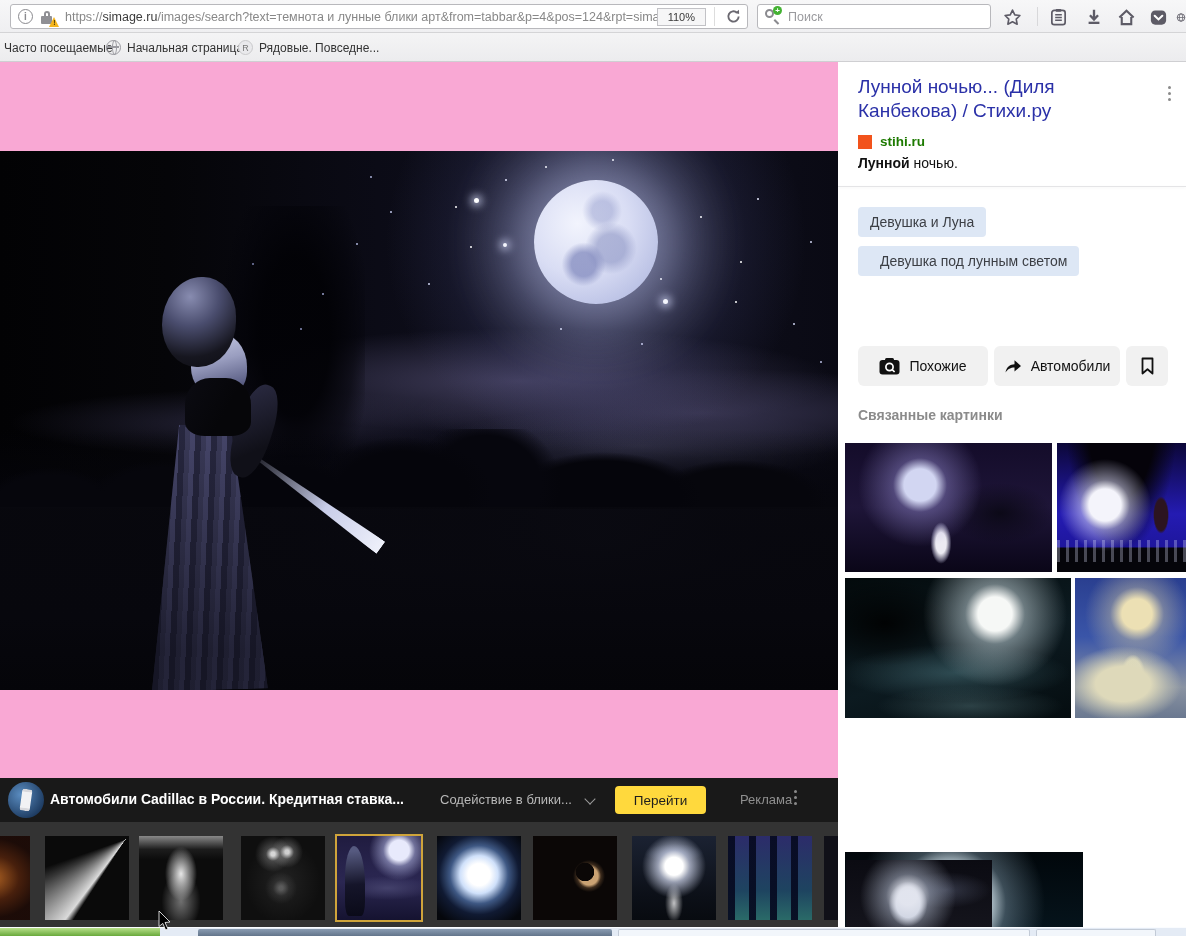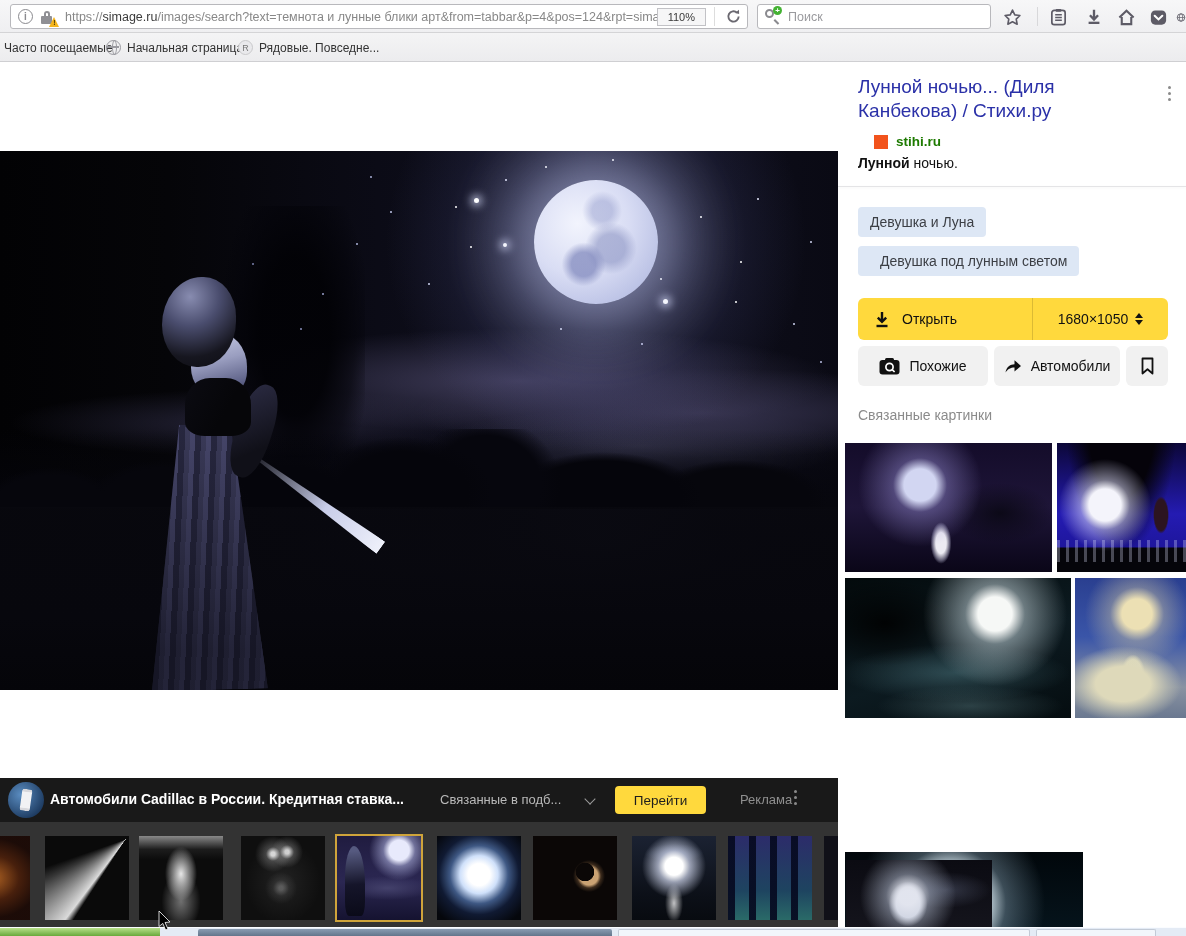--- a/index.html
+++ b/index.html
@@ -41,21 +41,21 @@
   .bookmarksbar{position:absolute;left:0;top:33px;width:1186px;height:29px;
     background:linear-gradient(#f4f4f5,#ececee);border-bottom:1px solid #cfcfd2;}
   .bm{position:absolute;top:0;height:29px;display:flex;align-items:center;font-size:12px;color:#333;}
   .bm-globe{width:15px;height:15px;border:1.5px solid #9a9aa0;border-radius:50%;margin-right:6px;position:relative;}
   .bm-globe:before{content:"";position:absolute;left:4.5px;top:-1px;width:3px;height:13px;border:1px solid #9a9aa0;border-radius:50%;}
   .bm-globe:after{content:"";position:absolute;left:-1px;top:5px;width:13px;height:1.5px;background:#9a9aa0;}
   .bm-fav{width:15px;height:15px;border-radius:50%;background:#e9e9ec;border:1px solid #cacacc;margin-right:6px;
     color:#777;font-size:9px;line-height:14px;text-align:center;}
 
   
-  .viewer{position:absolute;left:0;top:62px;width:838px;height:865px;background:#ffffff;overflow:hidden;}
+  .viewer{position:absolute;left:0;top:62px;width:838px;height:865px;background:#f9a8d4;overflow:hidden;}
 
   .main-image{position:absolute;left:0;top:89px;width:838px;height:539px;overflow:hidden;cursor:pointer;
     background:
       radial-gradient(circle at 596px 91px, rgba(205,210,240,.55) 0px, rgba(150,155,210,.28) 90px, rgba(90,95,160,.12) 150px, transparent 210px),
       radial-gradient(ellipse 420px 70px at 520px 230px, rgba(72,68,100,.85), transparent 75%),
       radial-gradient(ellipse 380px 60px at 700px 262px, rgba(58,55,84,.9), transparent 75%),
       radial-gradient(ellipse 320px 45px at 250px 272px, rgba(44,42,66,.8), transparent 75%),
       radial-gradient(ellipse 300px 55px at 640px 295px, rgba(150,150,195,.28), transparent 70%),
       radial-gradient(ellipse 500px 90px at 500px 430px, rgba(90,90,130,.20), transparent 70%),
       radial-gradient(ellipse 400px 70px at 300px 480px, rgba(70,70,105,.16), transparent 70%),
@@ -151,39 +151,39 @@
       radial-gradient(ellipse 40px 12px at 50% 20%, rgba(60,70,95,.8), transparent 75%),
       linear-gradient(180deg,#1b2232,#0c1018 70%,#080b10);}
   .t9{background:repeating-linear-gradient(90deg, rgba(6,10,32,.92) 0 7px, transparent 7px 21px),
       linear-gradient(180deg,#2c2c6a 0%,#1e4460 65%,#2a6a68 100%);}
   .t10{background:#101018;}
 
   
   .panel{position:absolute;left:838px;top:62px;width:348px;height:865px;background:#ffffff;overflow:hidden;}
   .p-title{position:absolute;left:20px;top:13px;width:280px;font-size:19px;line-height:24px;color:#2b31a8;cursor:pointer;}
   .p-dots{position:absolute;left:330px;top:24px;cursor:pointer;}
-  .p-src{position:absolute;left:20px;top:72px;display:flex;align-items:center;margin-left:16px;}
+  .p-src{position:absolute;left:20px;top:72px;display:flex;align-items:center;}
   .p-fav{width:14px;height:14px;margin-right:8px;}
   .p-site{font-size:13.5px;font-weight:bold;}
   .p-snippet{position:absolute;left:20px;top:93px;font-size:14px;color:#111;}
   .p-divider{position:absolute;left:0;top:124px;width:348px;height:1px;background:#e4e4e6;box-shadow:0 1px 3px rgba(0,0,0,.06);}
   .tag{position:absolute;left:20px;height:30px;border-radius:4px;padding:0 12px;
     display:flex;align-items:center;font-size:14px;color:#3c3f45;cursor:pointer;}
   .btn-open{position:absolute;left:20px;top:236px;width:310px;height:42px;border-radius:6px;cursor:pointer;}
   .btn-open .left{position:absolute;left:0;top:0;width:174px;height:42px;display:flex;align-items:center;}
   .btn-open .divline{position:absolute;left:174px;top:0;width:1px;height:42px;background:rgba(0,0,0,.14);}
   .btn-open .right{position:absolute;left:175px;top:0;width:135px;height:42px;display:flex;align-items:center;justify-content:center;gap:7px;}
   .open-label,.size-label{font-size:14px;color:#111;}
   .dl-ic{margin:0 12px 0 16px;}
   .sort{display:flex;flex-direction:column;gap:2px;}
   .sort .up{width:0;height:0;border-left:4px solid transparent;border-right:4px solid transparent;border-bottom:5px solid #111;}
   .sort .dn{width:0;height:0;border-left:4px solid transparent;border-right:4px solid transparent;border-top:5px solid #111;}
   .btn-gray{position:absolute;top:284px;height:40px;background:#f1f1f1;border-radius:6px;cursor:pointer;
     display:flex;align-items:center;justify-content:center;gap:9px;font-size:14px;color:#111;}
-  .related-h{position:absolute;left:20px;top:345px;font-size:14px;font-weight:normal;color:#8b8b8b;}
+  .related-h{position:absolute;left:20px;top:345px;font-size:14px;font-weight:bold;color:#8b8b8b;}
   .rel{position:absolute;background:#0a0a14;cursor:pointer;}
 
   .relA{background:radial-gradient(circle at 75px 42px, #d2d6f2 0 16px, rgba(145,135,205,.45) 27px, transparent 62px),
     radial-gradient(ellipse 13px 26px at 96px 100px, #ecebf2 0 40%, rgba(200,200,225,.4) 68%, transparent 80%),
     radial-gradient(ellipse 70px 40px at 155px 70px, rgba(10,8,20,.9), transparent 75%),
     linear-gradient(180deg,#140c2a 0%,#1e1538 50%,#0a0618 100%);}
   .relB{background:radial-gradient(circle at 48px 62px, #f4f4fb 0 16px, rgba(225,225,255,.5) 25px, transparent 46px),
     radial-gradient(ellipse 11px 26px at 104px 72px, #2c1420 0 60%, transparent 72%),
     radial-gradient(ellipse at 50% -24%, #05030a 38%, transparent 62%),
     linear-gradient(0deg, #05050a 0 24px, transparent 25px),
@@ -323,21 +323,21 @@
       <div class="woman-back"></div>
       <div class="woman-corset"></div>
       <div class="woman-hair"></div>
     </div>
 
     <div class="adbar">
       <span class="ad-avatar">
           <span class="ad-phone"></span>
         </span>
       <span class="ad-title">Автомобили Cadillac в России. Кредитная ставка...</span>
-      <span class="ad-assist">Связанные в подб...</span>
+      <span class="ad-assist">Содействие в блики...</span>
       <span class="ad-chev"></span>
       <span class="ad-cta" style="background:#ffd93d;">Перейти</span>
       <span class="ad-badge">Реклама</span>
       <span class="vdots ad-dots">
           <i></i>
           <i></i>
           <i></i>
         </span>
     </div>
 
@@ -370,39 +370,20 @@
     <div class="p-snippet"><b>Лунной</b><span> ночью.</span></div>
     <div class="p-divider"></div>
 
     <div class="tag" style="top:145px;background:#dde7f5;">
         <span>Девушка и Луна</span>
       </div>
     <div class="tag" style="top:184px;background:#dde7f5;padding-left:22px;">
         <span>Девушка под лунным светом</span>
       </div>
 
-    <div class="btn-open" style="background:#ffd93d;">
-      <span class="left">
-        <span class="dl-ic">
-          <svg width="16" height="17" viewBox="0 0 16 17">
-              <path d="M8 1v9M3.8 6.6 8 10.8 12.2 6.6" fill="none" stroke="#111" stroke-width="2.4"></path>
-              <path d="M2.5 15h11" stroke="#111" stroke-width="2.4"></path>
-            </svg>
-        </span>
-        <span class="open-label">Открыть</span>
-      </span>
-      <span class="divline"></span>
-      <span class="right">
-        <span class="size-label">1680×1050</span>
-        <span class="sort">
-            <span class="up"></span>
-            <span class="dn"></span>
-          </span>
-      </span>
-    </div>
 
     <div class="btn-gray" style="left:20px;width:130px;">
       <span>
         <svg width="21" height="17" viewBox="0 0 21 17">
             <rect x="0.5" y="2" width="20" height="14.5" rx="3" fill="#111"></rect>
             <rect x="6" y="0" width="9" height="4" rx="1.5" fill="#111"></rect>
             <circle cx="10.5" cy="9" r="3.6" fill="none" stroke="#fff" stroke-width="1.7"></circle>
             <path d="M13.2 11.7 15.6 14" stroke="#fff" stroke-width="1.7"></path>
           </svg>
       </span>

